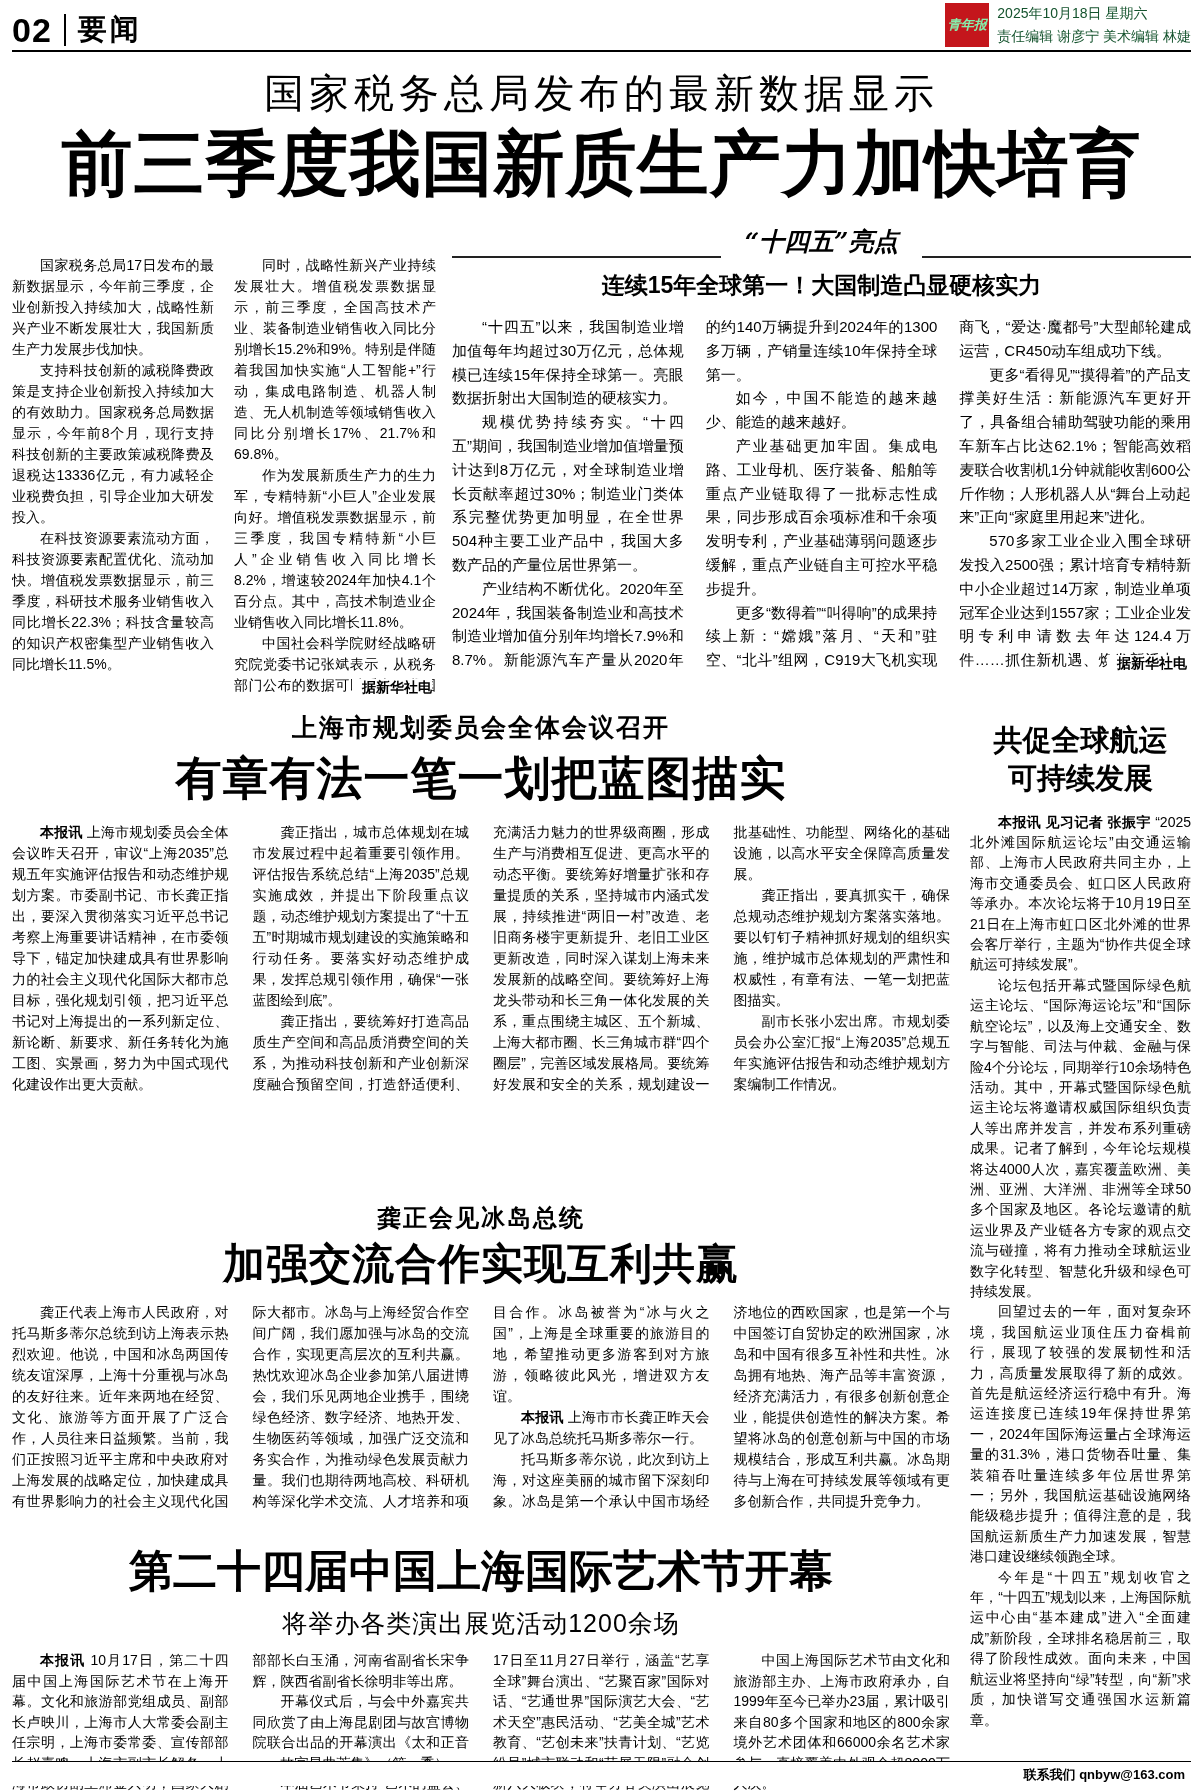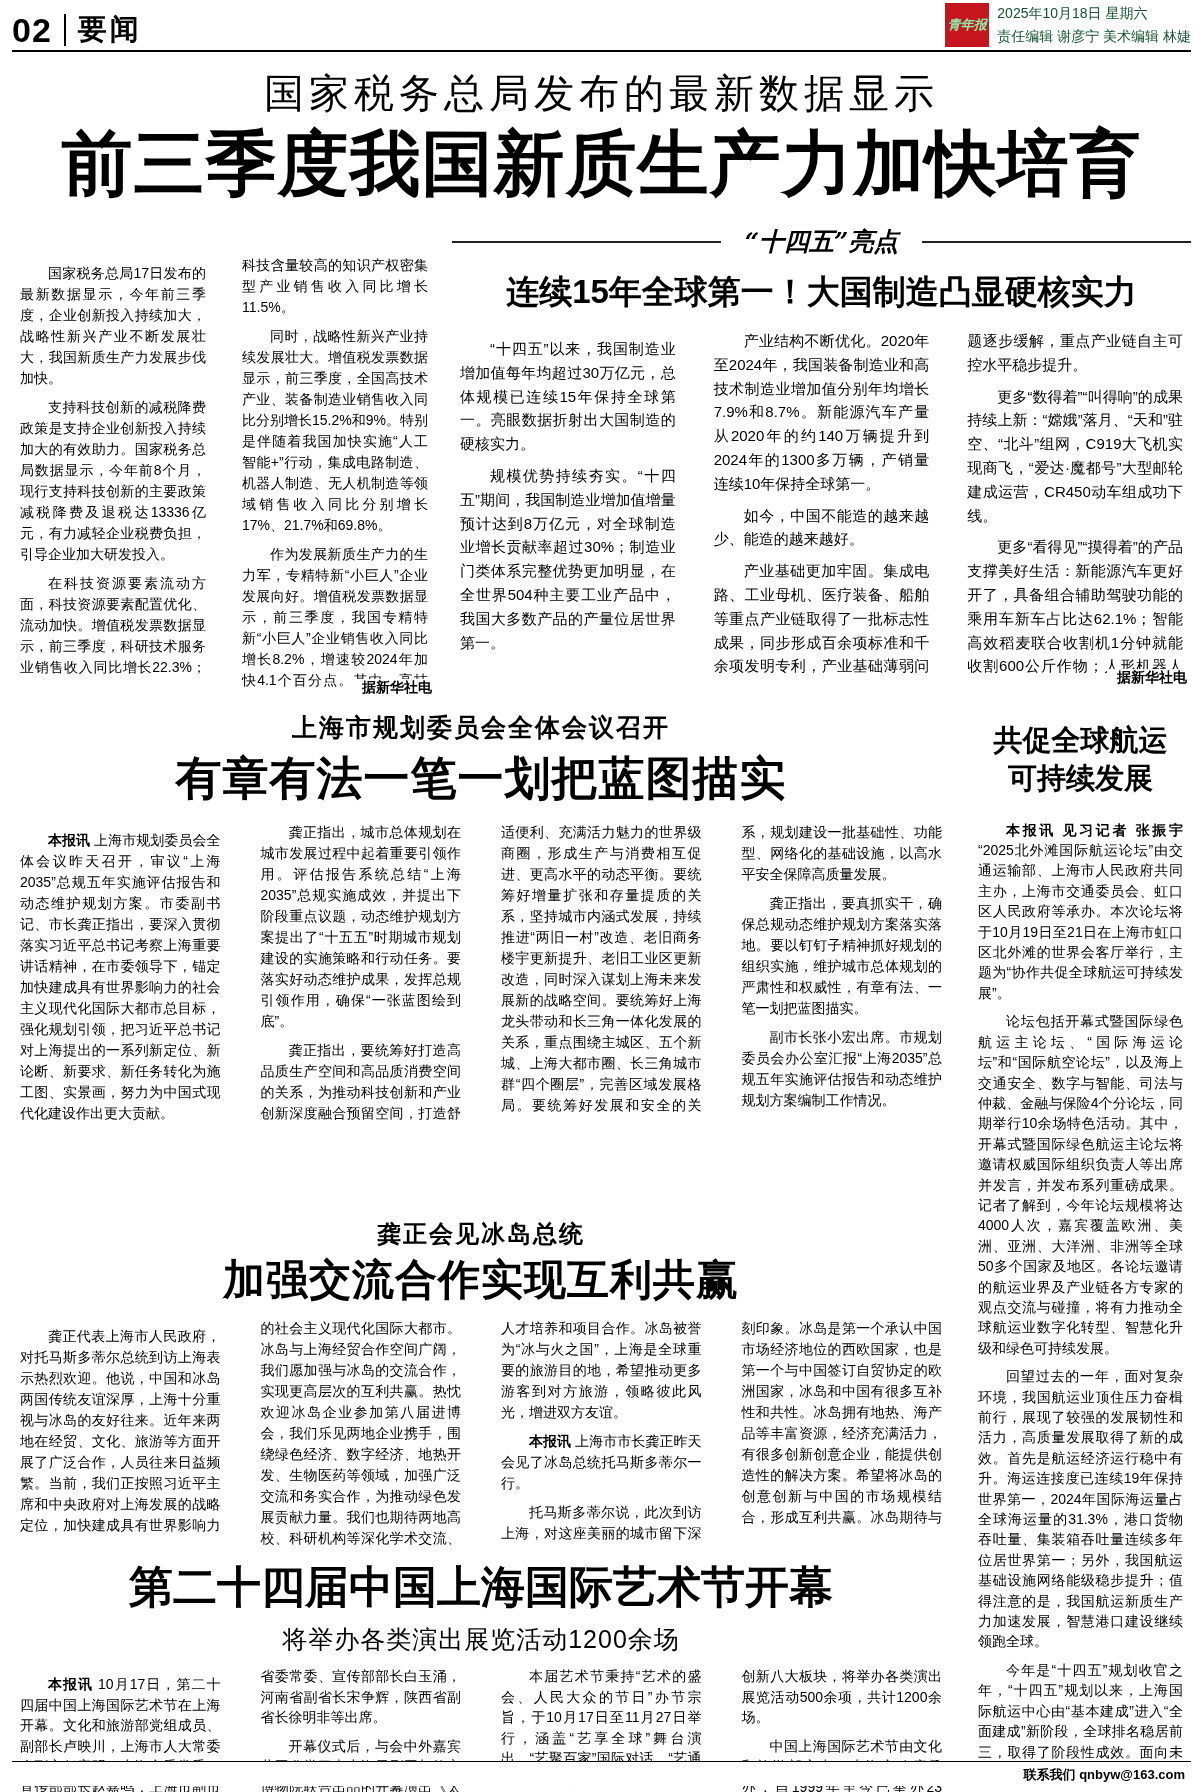--- a/index.html
+++ b/index.html
@@ -17,54 +17,54 @@
   .secname{font-size:29px;font-weight:bold;letter-spacing:3px}
   .hdr-right{display:flex;align-items:center;gap:8px;padding-bottom:3px}
   .logo{width:44px;height:44px;background:#c4161c;color:#86efac;display:flex;
         align-items:center;justify-content:center;text-align:center;
         font-family:"DejaVu Serif",serif;font-style:italic;font-weight:bold;
         font-size:13px;line-height:1.05}
   .hdr-meta{font-size:14px;line-height:1.6;color:#14532d}
 
   
   .cols{text-align:justify;overflow:hidden}
-  .cols p.para{margin:8px;text-indent:2em}
+  .cols p.para{margin:0;text-indent:2em}
   .cols p.para b{font-weight:bold}
   .relwrap{position:relative}
   .byline{position:absolute;right:4px;bottom:0;font-weight:bold;font-size:14px;
           background:#fff;padding-left:10px}
 
   
   .kicker1{text-align:center;font-size:40px;font-weight:normal;margin-top:14px;
            letter-spacing:5px;white-space:nowrap}
   .head1{text-align:center;font-size:71px;font-weight:900;line-height:1.1;
          margin-top:4px;white-space:nowrap;letter-spacing:1px}
   .toprow{display:flex;margin-top:10px}
   .tax-wrap{width:424px;margin-top:42px}
   .tax-cols{height:442px;column-count:2;column-gap:20px;font-size:14px;line-height:21px}
 
   
   .s45{flex:1;margin-left:16px}
-  .s45-kickrow{display:flex;align-items:center;gap:24px;margin-top:12px}
+  .s45-kickrow{display:flex;align-items:flex-end;gap:24px;margin-top:12px}
   .kline{flex:1;border-top:2px solid #222;height:0}
   .s45-kicker{font-family:"DejaVu Serif",serif;font-style:italic;font-weight:bold;
               font-size:25px;white-space:nowrap}
-  .s45-head{text-align:center;font-size:33px;font-weight:900;margin:12px 0 14px;
+  .s45-head{text-align:center;font-size:23px;font-weight:900;margin:12px 0 14px;
             white-space:nowrap}
   .s45-cols{height:358px;column-count:3;column-gap:22px;font-size:15px;line-height:23.8px}
 
   
   .midrow{display:flex;margin-top:8px}
   .mid-left{width:938px}
   .kicker2{text-align:center;font-size:25px;font-weight:bold;margin-top:6px;
            letter-spacing:2px}
   .head2{text-align:center;font-size:46px;font-weight:900;margin:4px 0 12px;
          white-space:nowrap;letter-spacing:1px}
   .plan-cols{height:368px;column-count:4;column-gap:24px;font-size:14px;line-height:21px}
-  .kicker3{text-align:center;font-size:24px;font-weight:bold;margin-top:28px;
+  .kicker3{text-align:center;font-size:24px;font-weight:bold;margin-top:12px;
            letter-spacing:2px}
   .head3{text-align:center;font-size:42px;font-weight:900;margin:2px 0 10px;
          white-space:nowrap;letter-spacing:1px}
   .ice-cols{height:232px;column-count:4;column-gap:24px;font-size:14px;line-height:21px}
   .head4{text-align:center;font-size:44px;font-weight:900;margin:8px 0 0;
          white-space:nowrap}
   .sub4{text-align:center;font-size:25px;font-weight:normal;margin:6px 0 10px;
         letter-spacing:1px}
   .arts-cols{height:188px;column-count:4;column-gap:24px;font-size:14px;line-height:20.5px}
 

